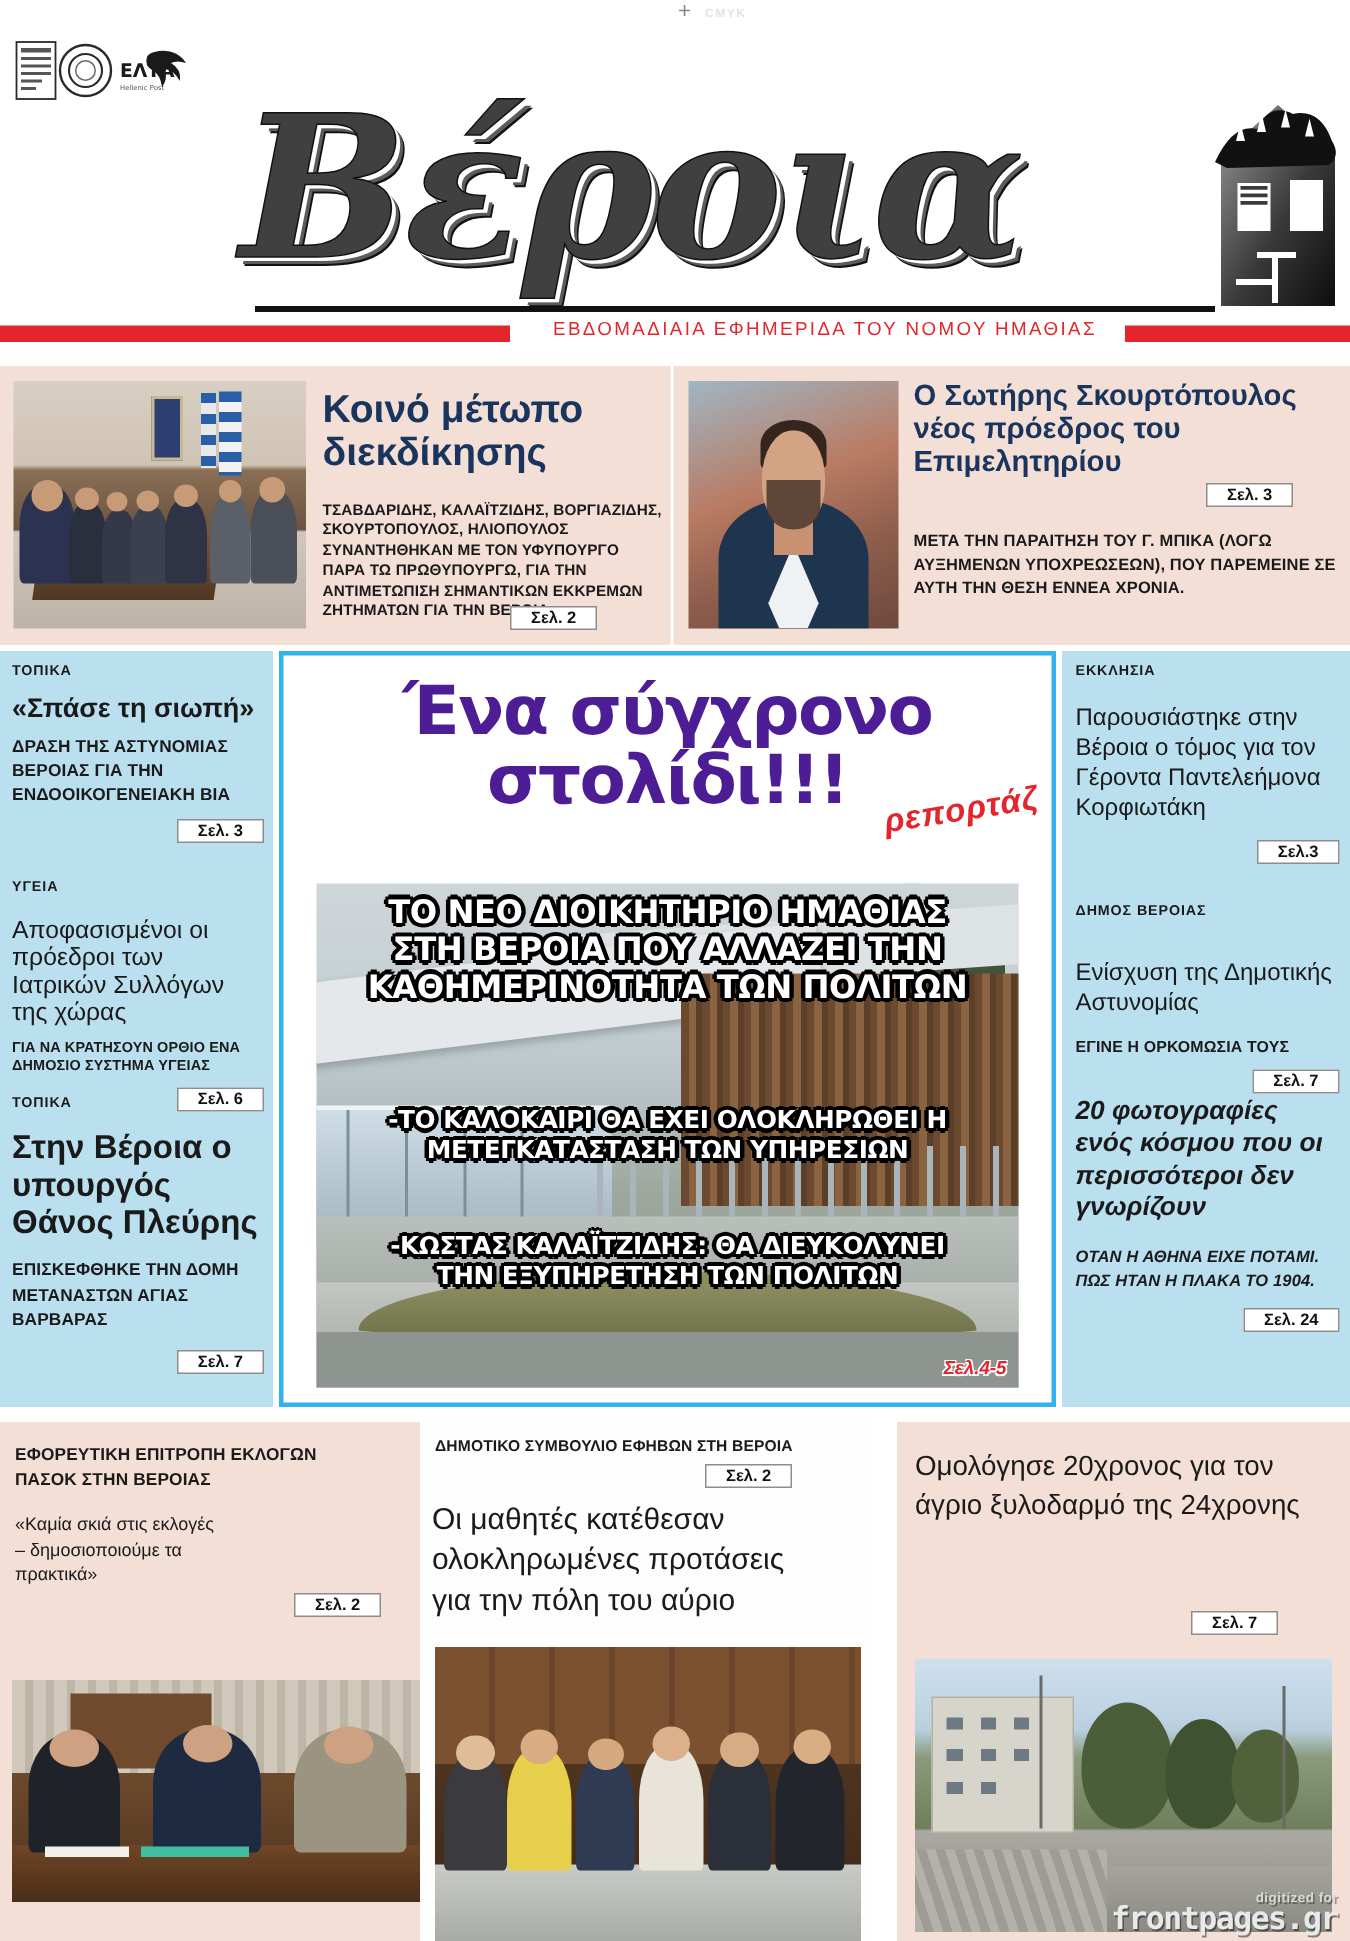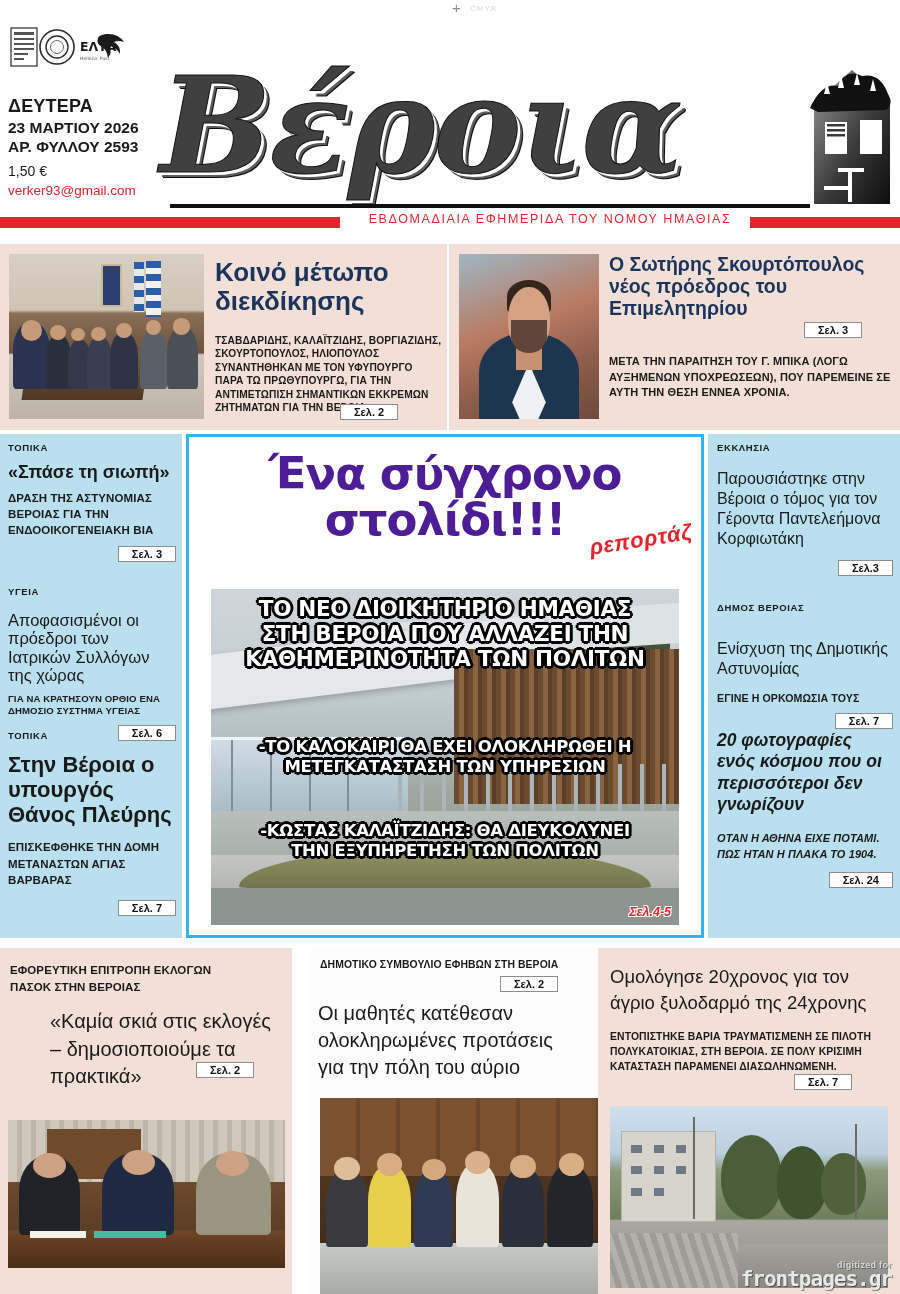--- a/index.html
+++ b/index.html
@@ -199,27 +199,20 @@
         </g>
         <circle cx="47" cy="23" r="17" fill="none" stroke="#2a2a2a" stroke-width="1.6"></circle>
         <circle cx="47" cy="23" r="11" fill="none" stroke="#2a2a2a" stroke-width="1.4"></circle>
         <circle cx="47" cy="23" r="6.5" fill="none" stroke="#6a6a6a" stroke-width="1"></circle>
         <text x="70" y="27" font-family="DejaVu Sans, sans-serif" font-size="12.5" font-weight="bold" fill="#1a1a1a">ΕΛΤΑ</text>
         <text x="70" y="36" font-family="DejaVu Sans, sans-serif" font-size="4.6" fill="#555">Hellenic Post</text>
         <path d="M96 10 q12 -1 18 8 q-6 -2 -10 0 q7 4 6 12 q-4 -7 -10 -8 q2 7 -2 12 q-1 -8 -6 -11 q-6 -3 -4 -9 q1 -3 8 -4 z" fill="#1a1a1a"></path>
       </svg>
     </div>
 
-    <div class="dateblock">
-      <div class="dayname">ΔΕΥΤΕΡΑ</div>
-      <div class="dateline">23 ΜΑΡΤΙΟΥ 2026</div>
-      <div class="issue">ΑΡ. ΦΥΛΛΟΥ 2593</div>
-      <div class="price">1,50 €</div>
-      <div class="email">verker93@gmail.com</div>
-    </div>
 
     <div class="logo-wrap">
       <div class="logo-text">Βέροια</div>
     </div>
     <div class="logo-rule"></div>
 
     <div class="house-logo">
       <svg viewBox="0 0 86 142" width="86" height="142" aria-hidden="true">
         <defs>
           <linearGradient id="hg" x1="0" y1="0" x2="1" y2="1">
@@ -401,21 +394,21 @@
         <span class="pagebox">Σελ. 24</span>
       </div>
     </div>
   </div>
 
   <div class="panel beige" style="left:0; top:948px; width:292px; height:346px;">
     <div class="sub" style="position:absolute; left:10px; top:14px; width:265px; font-size:11.5px; line-height:1.5;">
       <div>ΕΦΟΡΕΥΤΙΚΗ ΕΠΙΤΡΟΠΗ ΕΚΛΟΓΩΝ</div>
       <div>ΠΑΣΟΚ ΣΤΗΝ ΒΕΡΟΙΑΣ</div>
     </div>
-    <div class="hl-dark" style="position:absolute; left:10px; top:60px; width:275px; font-size:20px; font-weight:normal; line-height:1.38;margin-left:40px;">
+    <div class="hl-dark" style="position:absolute; left:10px; top:60px; width:275px; font-size:12px; font-weight:normal; line-height:1.38;">
       <div>«Καμία σκιά στις εκλογές</div>
       <div>– δημοσιοποιούμε τα</div>
       <div>πρακτικά»</div>
     </div>
     <div style="position:absolute; left:196px; top:1060px; transform:translateY(-948px);">
       <span class="pagebox">Σελ. 2</span>
     </div>
     <div class="photo ph-press" style="position:absolute; left:8px; top:172px; width:277px; height:148px;">
       <div class="curtain"></div>
         <div class="wood"></div>
@@ -424,21 +417,21 @@
       <div class="prh" style="left:9%;  top:22%; width:12%; height:17%;"></div>
       <div class="pr" style="left:34%; width:26%; height:56%; background:#1d2a42;"></div>
       <div class="prh" style="left:41%; top:20%; width:12%; height:17%;"></div>
       <div class="pr" style="left:68%; width:27%; height:56%; background:#9a9481;"></div>
       <div class="prh" style="left:75%; top:21%; width:12%; height:17%;"></div>
       <div class="paper" style="left:8%; width:20%;"></div>
       <div class="paper" style="left:31%; width:26%; background:#3fbfa0;"></div>
     </div>
   </div>
 
-  <div class="panel whitepanel" style="left:310px; top:948px; width:302px; height:346px;">
+  <div class="panel whitepanel" style="left:280px; top:948px; width:302px; height:346px;">
     <div class="sub" style="position:absolute; left:10px; top:10px; width:285px; font-size:10.4px;">ΔΗΜΟΤΙΚΟ ΣΥΜΒΟΥΛΙΟ ΕΦΗΒΩΝ ΣΤΗ ΒΕΡΟΙΑ</div>
     <div style="position:absolute; left:190px; top:26px;">
       <span class="pagebox">Σελ. 2</span>
     </div>
     <div class="hl-dark" style="position:absolute; left:8px; top:52px; width:292px; font-size:20px; font-weight:normal; line-height:1.36;">
       <div>Οι μαθητές κατέθεσαν</div>
       <div>ολοκληρωμένες προτάσεις</div>
       <div>για την πόλη του αύριο</div>
     </div>
     <div class="photo ph-council" style="position:absolute; left:10px; top:150px; width:284px; height:196px;">
@@ -457,21 +450,20 @@
       <div class="person" style="left:80%; width:16%; height:42%; background:#23252d;"></div>
       <div class="hd" style="left:84%; bottom:60%; width:9%;  height:12%; background:#d9ae85;"></div>
     </div>
   </div>
 
   <div class="panel beige" style="left:598px; top:948px; width:302px; height:346px;">
     <div class="hl-dark" style="position:absolute; left:12px; top:16px; width:282px; font-size:18.5px; font-weight:normal; line-height:1.42;">
       <div>Ομολόγησε 20χρονος για τον</div>
       <div>άγριο ξυλοδαρμό της 24χρονης</div>
     </div>
-    <div class="sub" style="position:absolute; left:12px; top:82px; width:278px; font-size:10.4px; line-height:1.42;">ΕΝΤΟΠΙΣΤΗΚΕ ΒΑΡΙΑ ΤΡΑΥΜΑΤΙΣΜΕΝΗ ΣΕ ΠΙΛΟΤΗ ΠΟΛΥΚΑΤΟΙΚΙΑΣ, ΣΤΗ ΒΕΡΟΙΑ. ΣΕ ΠΟΛΥ ΚΡΙΣΙΜΗ ΚΑΤΑΣΤΑΣΗ ΠΑΡΑΜΕΝΕΙ ΔΙΑΣΩΛΗΝΩΜΕΝΗ.</div>
     <div style="position:absolute; left:196px; top:124px;">
       <span class="pagebox">Σελ. 7</span>
     </div>
     <div class="photo ph-street" style="position:absolute; left:12px; top:158px; width:278px; height:182px;">
       <div class="block">
         <div class="win" style="left:10%; top:14%"></div>
           <div class="win" style="left:34%; top:14%"></div>
         <div class="win" style="left:58%; top:14%"></div>
           <div class="win" style="left:10%; top:38%"></div>
         <div class="win" style="left:34%; top:38%"></div>

